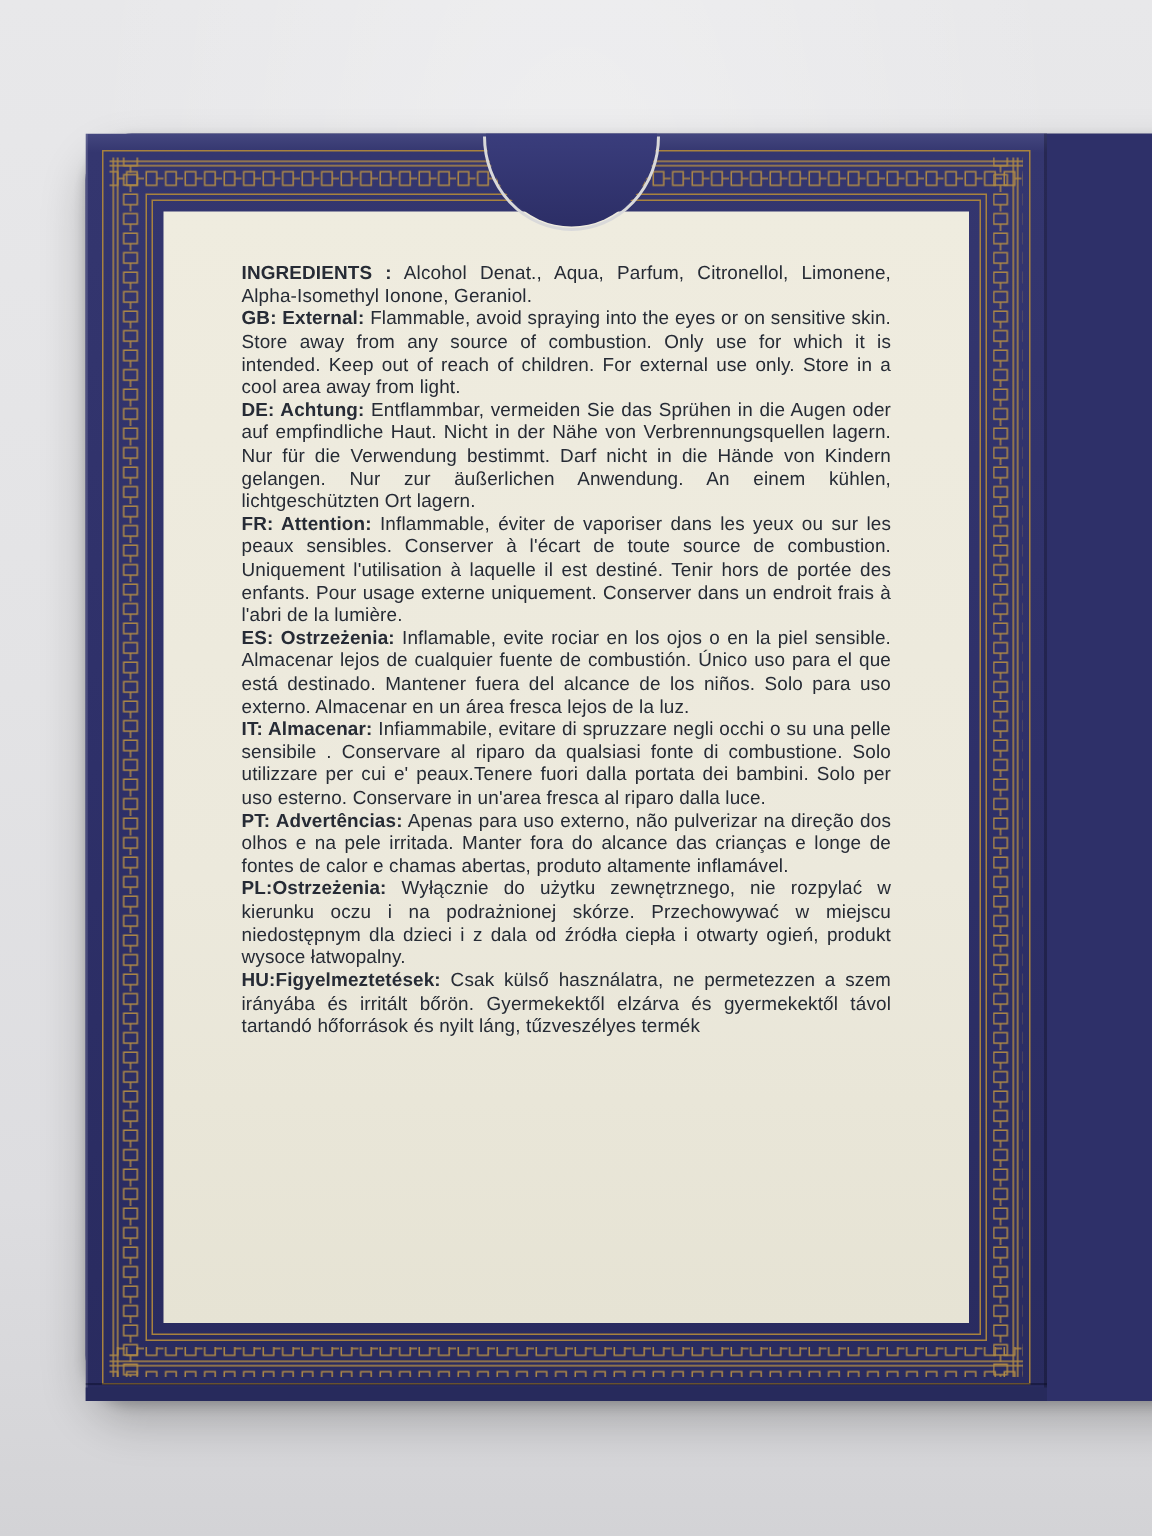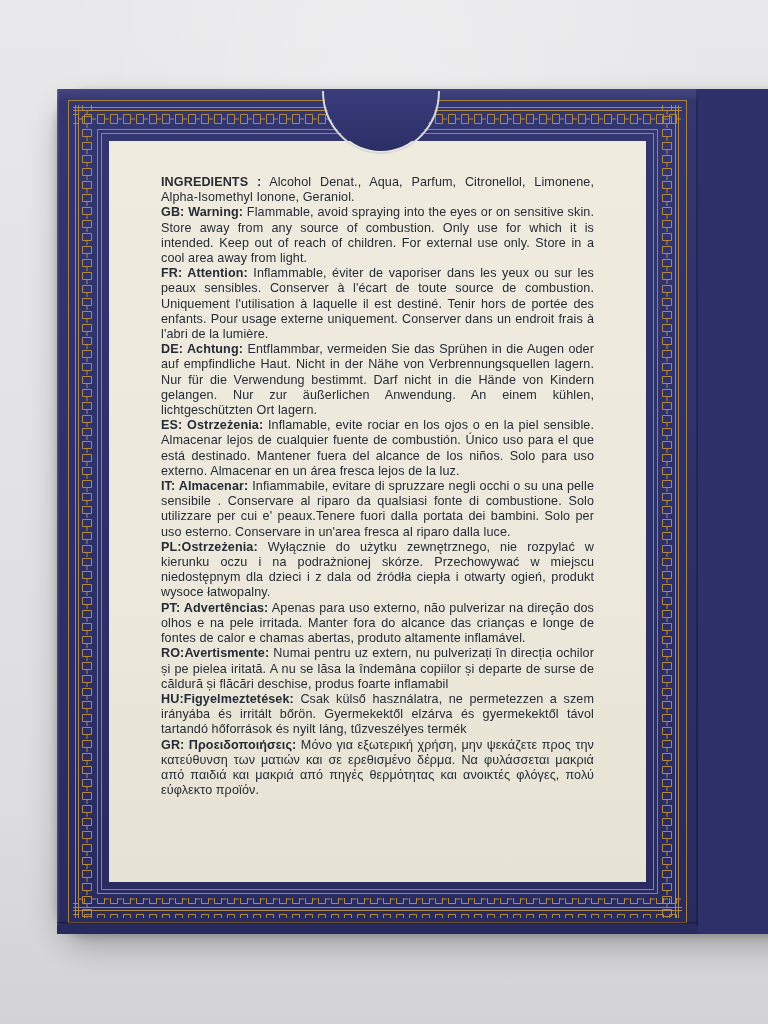--- a/index.html
+++ b/index.html
@@ -90,55 +90,47 @@
         <path d="M266,2 A58,62 0 0 0 382,2" fill="none" stroke="#d9d9da" stroke-width="2"></path>
       </g>
     </svg>
 
     <div class="textpanel">
       <p>
         <span class="lbl">INGREDIENTS :</span>
         <span>Alcohol Denat., Aqua, Parfum, Citronellol, Limonene, Alpha-Isomethyl Ionone, Geraniol.</span>
       </p>
       <p>
-        <span class="lbl">GB: Warning:</span>
+        <span class="lbl">GB: External:</span>
         <span>Flammable, avoid spraying into the eyes or on sensitive skin. Store away from any source of combustion. Only use for which it is intended. Keep out of reach of children. For external use only. Store in a cool area away from light.</span>
+      </p>
+      <p>
+        <span class="lbl">DE: Achtung:</span>
+        <span>Entflammbar, vermeiden Sie das Sprühen in die Augen oder auf empfindliche Haut. Nicht in der Nähe von Verbrennungsquellen lagern. Nur für die Verwendung bestimmt. Darf nicht in die Hände von Kindern gelangen. Nur zur äußerlichen Anwendung. An einem kühlen, lichtgeschützten Ort lagern.</span>
       </p>
       <p>
         <span class="lbl">FR: Attention:</span>
         <span>Inflammable, éviter de vaporiser dans les yeux ou sur les peaux sensibles. Conserver à l'écart de toute source de combustion. Uniquement l'utilisation à laquelle il est destiné. Tenir hors de portée des enfants. Pour usage externe uniquement. Conserver dans un endroit frais à l'abri de la lumière.</span>
-      </p>
-      <p>
-        <span class="lbl">DE: Achtung:</span>
-        <span>Entflammbar, vermeiden Sie das Sprühen in die Augen oder auf empfindliche Haut. Nicht in der Nähe von Verbrennungsquellen lagern. Nur für die Verwendung bestimmt. Darf nicht in die Hände von Kindern gelangen. Nur zur äußerlichen Anwendung. An einem kühlen, lichtgeschützten Ort lagern.</span>
       </p>
       <p>
         <span class="lbl">ES: Ostrzeżenia:</span>
         <span>Inflamable, evite rociar en los ojos o en la piel sensible. Almacenar lejos de cualquier fuente de combustión. Único uso para el que está destinado. Mantener fuera del alcance de los niños. Solo para uso externo. Almacenar en un área fresca lejos de la luz.</span>
       </p>
       <p>
         <span class="lbl">IT: Almacenar:</span>
         <span>Infiammabile, evitare di spruzzare negli occhi o su una pelle sensibile . Conservare al riparo da qualsiasi fonte di combustione. Solo utilizzare per cui e' peaux.Tenere fuori dalla portata dei bambini. Solo per uso esterno. Conservare in un'area fresca al riparo dalla luce.</span>
       </p>
       <p>
+        <span class="lbl">PT: Advertências:</span>
+        <span>Apenas para uso externo, não pulverizar na direção dos olhos e na pele irritada. Manter fora do alcance das crianças e longe de fontes de calor e chamas abertas, produto altamente inflamável.</span>
+      </p>
+      <p>
         <span class="lbl">PL:Ostrzeżenia:</span>
         <span>Wyłącznie do użytku zewnętrznego, nie rozpylać w kierunku oczu i na podrażnionej skórze. Przechowywać w miejscu niedostępnym dla dzieci i z dala od źródła ciepła i otwarty ogień, produkt wysoce łatwopalny.</span>
       </p>
       <p>
-        <span class="lbl">PT: Advertências:</span>
-        <span>Apenas para uso externo, não pulverizar na direção dos olhos e na pele irritada. Manter fora do alcance das crianças e longe de fontes de calor e chamas abertas, produto altamente inflamável.</span>
-      </p>
-      <p>
-        <span class="lbl">RO:Avertismente:</span>
-        <span>Numai pentru uz extern, nu pulverizați în direcția ochilor și pe pielea iritată. A nu se lăsa la îndemâna copiilor și departe de surse de căldură și flăcări deschise, produs foarte inflamabil</span>
-      </p>
-      <p>
         <span class="lbl">HU:Figyelmeztetések:</span>
         <span>Csak külső használatra, ne permetezzen a szem irányába és irritált bőrön. Gyermekektől elzárva és gyermekektől távol tartandó hőforrások és nyilt láng, tűzveszélyes termék</span>
-      </p>
-      <p>
-        <span class="lbl">GR: Προειδοποιήσεις:</span>
-        <span>Μόνο για εξωτερική χρήση, μην ψεκάζετε προς την κατεύθυνση των ματιών και σε ερεθισμένο δέρμα. Να φυλάσσεται μακριά από παιδιά και μακριά από πηγές θερμότητας και ανοικτές φλόγες, πολύ εύφλεκτο προϊόν.</span>
       </p>
     </div>
 
   </div>
 </div>
 
 </body></html>

